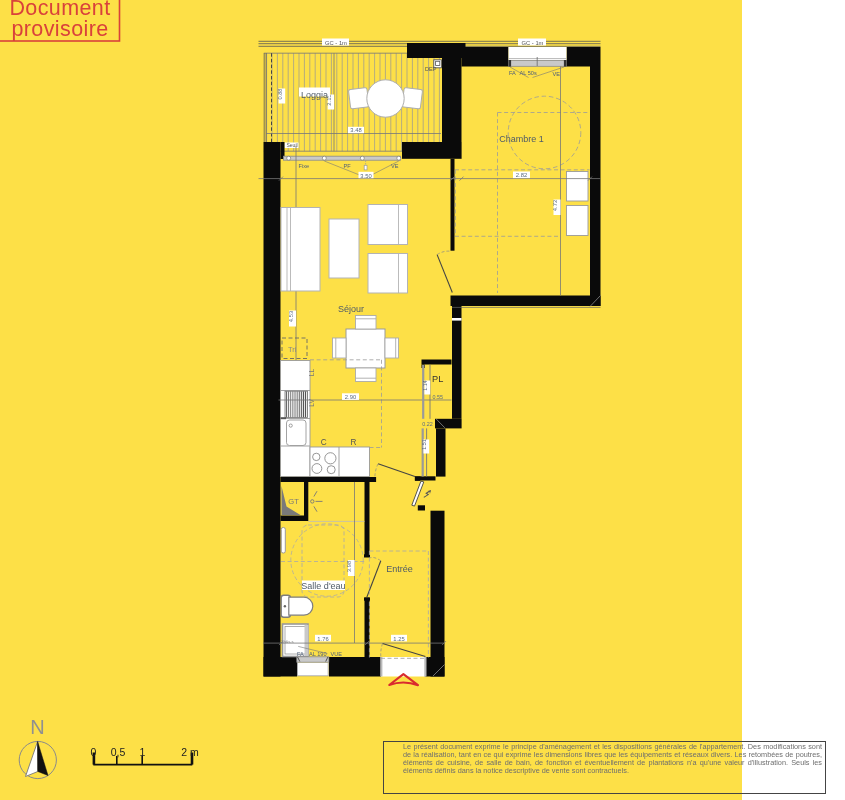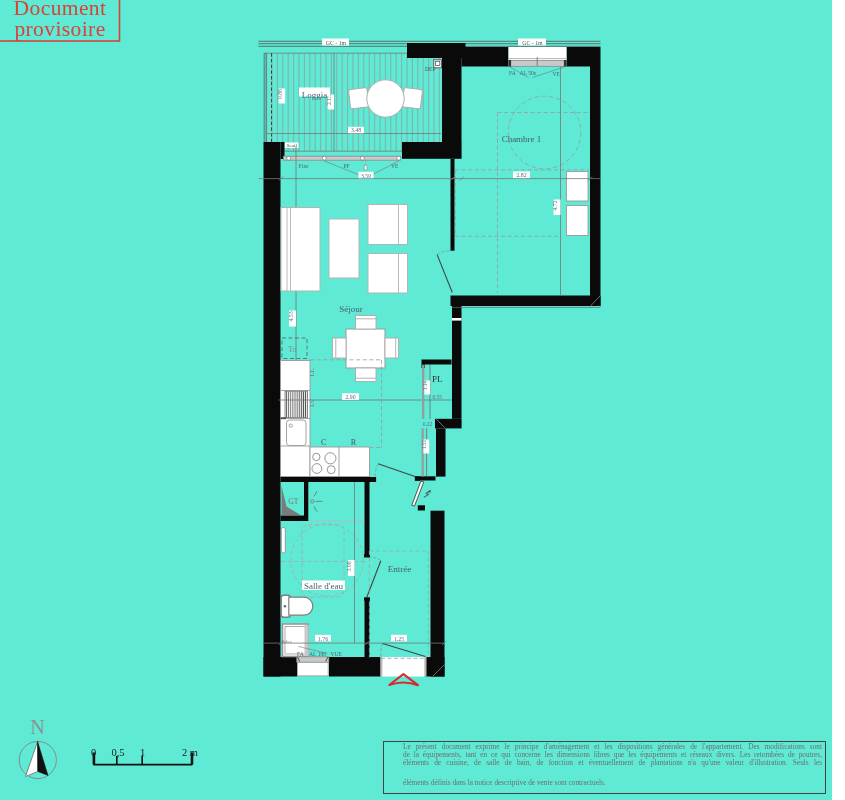--- a/index.html
+++ b/index.html
@@ -1,23 +1,23 @@
 <!DOCTYPE html>
 <html><head>
 <meta charset="utf-8">
 <style>
   html,body{margin:0;padding:0;background:#fff;width:845px;height:800px;overflow:hidden;}
   *{box-sizing:border-box;}
   body{font-family:"Liberation Sans", sans-serif;}
-  #page{position:relative;width:832px;height:800px;background:#5eead4;font-family:Liberation Serif, serif;}
+  #page{position:relative;width:742px;height:800px;background:#fde047;}
   svg{position:absolute;left:0;top:0;}
   #disc{position:absolute;left:383px;top:740.5px;width:443px;height:53px;border:1px solid #444;
         font-size:7.3px;line-height:7.93px;color:#6e6e6e;padding:1.5px 3px 0 3px;}
   #disc div{width:100%;text-align:justify;text-align-last:justify;white-space:nowrap;padding-left:16px;}
-  #disc div.last{text-align-last:left;margin-top:12px;}
+  #disc div.last{text-align-last:left;}
 </style>
 </head>
 <body>
 <div id="page">
 <svg width="845" height="800" viewBox="0 0 845 800" fill="none" stroke-linecap="butt">
 <defs>
 <pattern id="lvhatch" width="2.1" height="4" patternUnits="userSpaceOnUse">
 <path d="M1,0 V4" stroke="#4a4a4a" stroke-width="0.9"></path>
 </pattern>
 </defs>
@@ -521,17 +521,17 @@
 <line x1="142.2" y1="764.6" x2="142.2" y2="756" stroke="#111" stroke-width="1.6"></line>
 <text x="93.5" y="755.8" fill="#222" font-size="10.5" text-anchor="middle">0</text>
 <text x="118" y="755.8" fill="#222" font-size="10.5" text-anchor="middle">0,5</text>
 <text x="142.5" y="755.8" fill="#222" font-size="10.5" text-anchor="middle">1</text>
 <text x="190" y="755.8" fill="#222" font-size="10.5" text-anchor="middle">2 m</text>
 </g>
 </svg>
 
 <div id="disc">
 <div>Le présent document exprime le principe d'aménagement et les dispositions générales de l'appartement. Des modifications sont</div>
-<div>de la équipements, tant en ce qui concerne les dimensions libres que les équipements et réseaux divers. Les retombées de poutres,</div>
+<div>de la réalisation, tant en ce qui exprime les dimensions libres que les équipements et réseaux divers. Les retombées de poutres,</div>
 <div>éléments de cuisine, de salle de bain, de fonction et éventuellement de plantations n'a qu'une valeur d'illustration. Seuls les</div>
 <div class="last">éléments définis dans la notice descriptive de vente sont contractuels.</div>
 </div>
 </div>
 
 </body></html>

